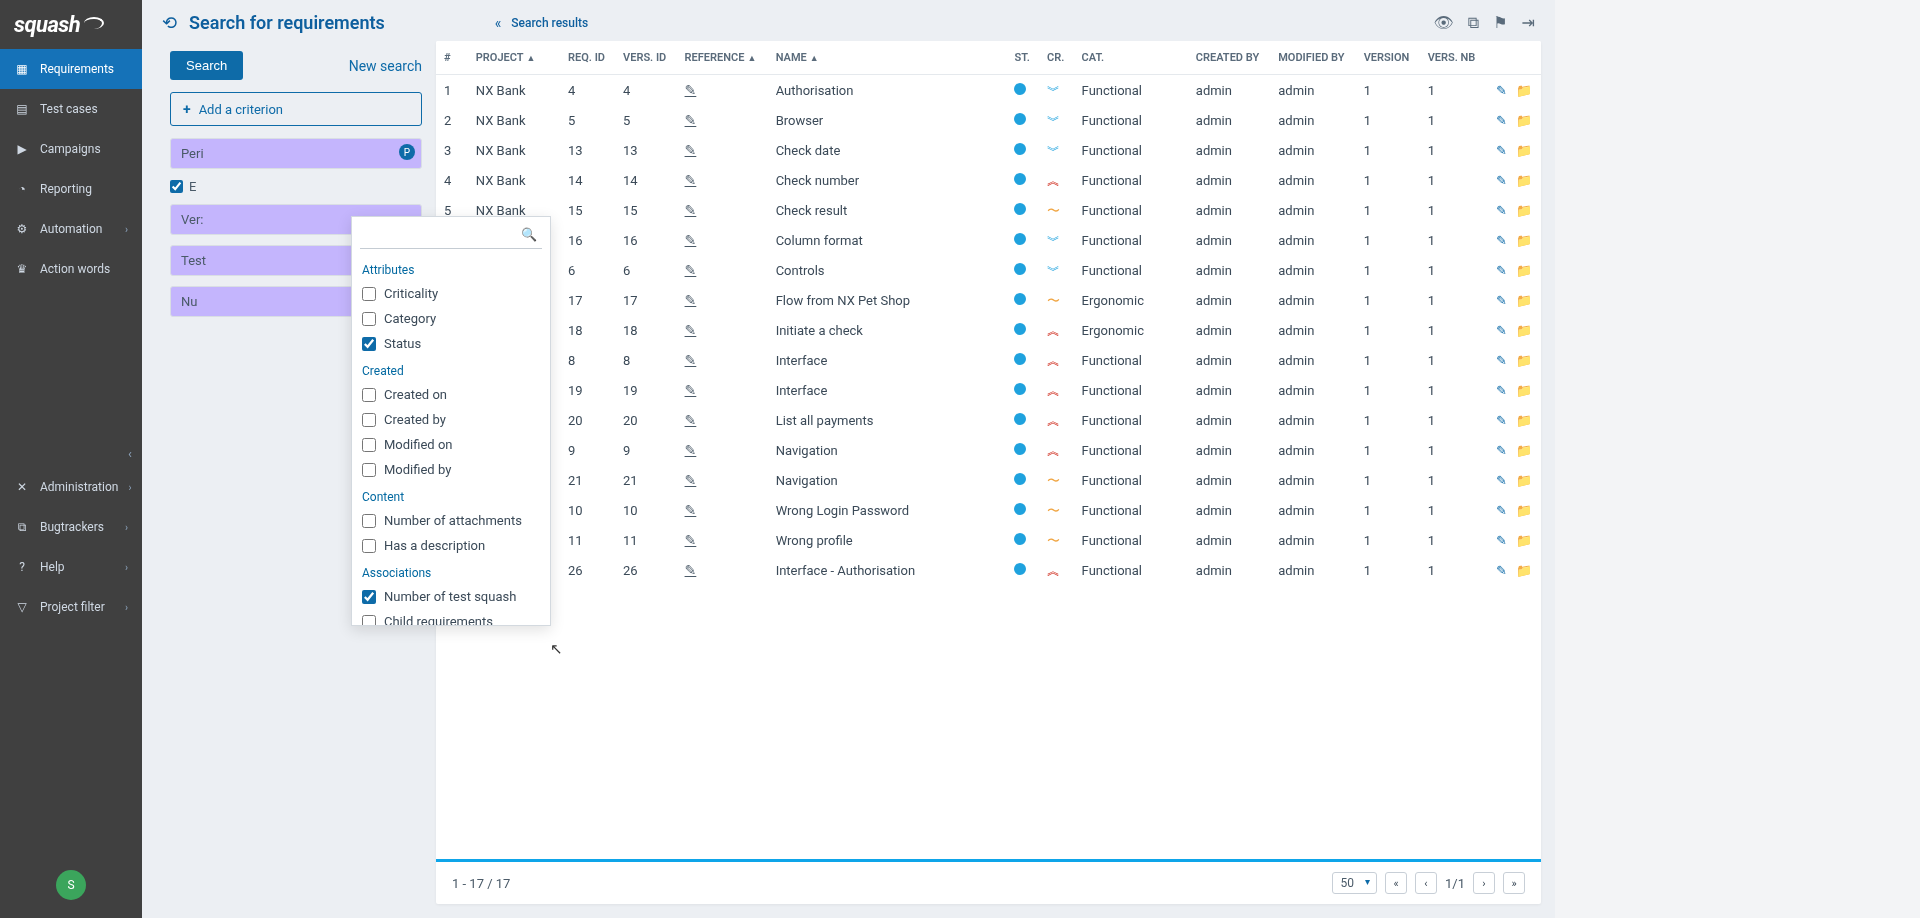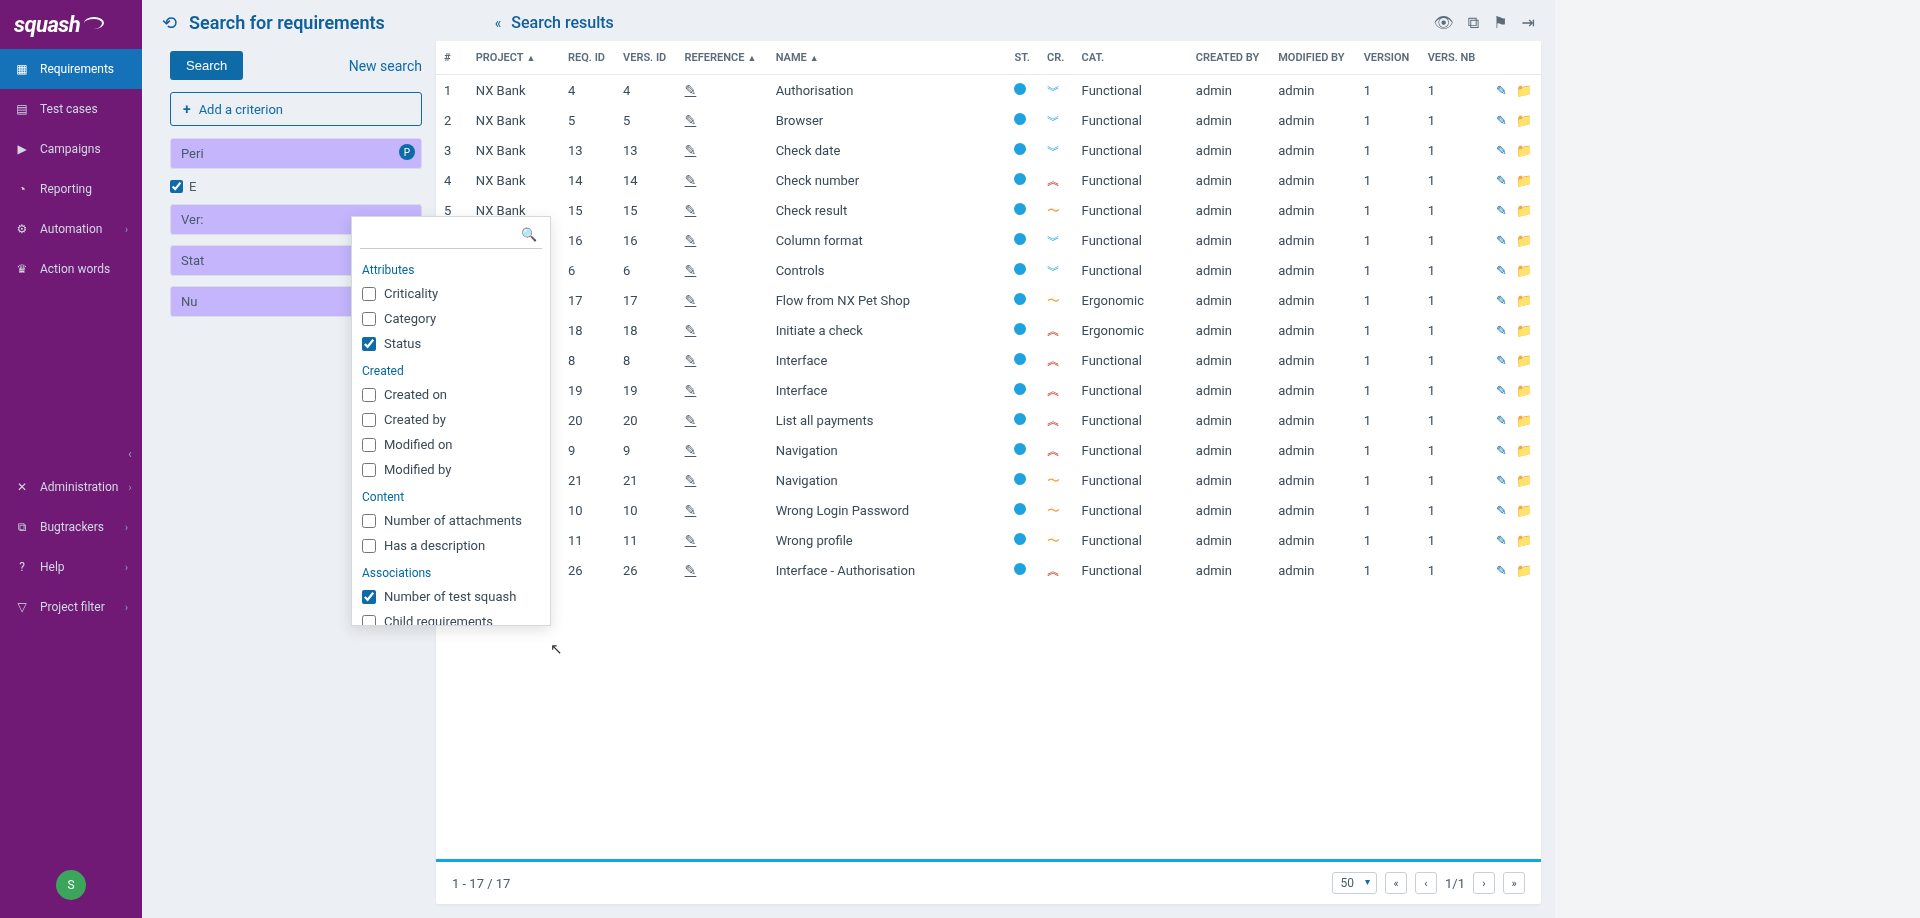--- a/index.html
+++ b/index.html
@@ -1,42 +1,42 @@
 <!DOCTYPE html>
 <html><head>
   <meta charset="utf-8">
   <style>
     * { box-sizing: border-box; margin: 0; padding: 0; }
     body { font-family: -apple-system, BlinkMacSystemFont, "Segoe UI", Roboto, Arial, sans-serif; font-size: 13px; color: #333; background: #f3f4f6; overflow: hidden; }
     
     .app { display: flex; height: 918px; width: 1555px; }
     
     
-    .sidebar { width: 142px; background: #701a75; color: #cfd8e3; display: flex; flex-direction: column; }
+    .sidebar { width: 142px; background: #404040; color: #cfd8e3; display: flex; flex-direction: column; }
     .logo { padding: 12px 14px; }
     .logo-text { color: white; font-size: 22px; font-weight: 700; font-style: italic; letter-spacing: -0.5px; display: flex; align-items: center; gap:4px;}
     .logo-swoosh { font-size: 0; display:inline-block; width: 20px; height: 12px; border: 2px solid white; border-radius: 50% 50% 50% 0; border-left: none; border-bottom: none; transform: translateY(-2px); }
     .nav { flex: 1; display: flex; flex-direction: column; }
     .nav-item { display: flex; align-items: center; gap: 10px; padding: 12px 14px; cursor: pointer; font-size: 12px; }
     .nav-item.active { background: #1572b8; color: #fff; }
     .nav-item .icn { width: 16px; height: 16px; display: inline-flex; align-items: center; justify-content: center; flex-shrink: 0; }
     .nav-item .chev { margin-left: auto; font-size: 10px; color: #8da4bd; }
     .nav-section-bottom { margin-top: auto; }
     .sidebar-collapse { align-self: flex-end; padding: 6px 10px; cursor: pointer; color: #8da4bd; }
     .avatar { width: 30px; height: 30px; border-radius: 50%; background: #3ba55c; color: #fff; display: flex; align-items: center; justify-content: center; font-size: 12px; margin: 12px auto 18px; cursor:pointer; }
 
     
     .main { flex: 1; display: flex; flex-direction: column; background: #eceff3; position: relative; }
     .topbar { display: flex; align-items: center; padding: 12px 20px 8px; gap: 20px; }
     .top-left { display: flex; align-items: center; gap: 12px; }
     .top-left .back-icon { color: #0e5f9e; font-size: 18px; cursor: pointer; }
     .top-left .title { color: #0e5f9e; font-size: 18px; font-weight: 600; }
     .top-mid { margin-left: 90px; display: flex; align-items: center; gap: 10px; color: #0e5f9e; }
     .top-mid .back2 { font-size: 14px; cursor: pointer; }
-    .top-mid .title2 { font-size: 16px; font-weight: 500; }
+    .top-mid .title2 { font-size: 12px; font-weight: 500; }
     .top-actions { margin-left: auto; display: flex; gap: 14px; color: #5a6b7b; }
     .top-actions .icn { cursor: pointer; font-size: 16px; }
 
     .content-wrap { flex: 1; display: flex; gap: 0; padding: 0 14px 14px; overflow: hidden; }
 
     
     .search-panel { width: 280px; padding: 10px 14px; position: relative; }
     .search-row { display: flex; align-items: center; justify-content: space-between; margin-bottom: 12px; }
     .btn-primary { background: #0e6ba8; color: #fff; border: none; padding: 7px 16px; border-radius: 3px; font-size: 13px; cursor: pointer; }
     .link { color: #0e6ba8; font-size: 14px; cursor: pointer; }
@@ -180,21 +180,21 @@
           <span class="plus">+</span>
           <span>Add a criterion</span>
         </div>
         <div class="criteria-stack">
           <div class="crit-box"><span>Peri</span><span class="p">P</span></div>
           <label class="chk-inline">
               <input type="checkbox" checked="" style="">
               <span>E</span>
             </label>
           <div class="crit-box"><span>Ver:</span></div>
-          <div class="crit-box"><span>Stat</span><span class="p">×</span></div>
+          <div class="crit-box"><span>Test</span><span class="p">×</span></div>
           <div class="crit-box"><span>Nu</span><span class="p">×</span></div>
         </div>
 
         <div class="dropdown">
           <div class="dd-search">
             <input type="text" style="">
             <span class="sicn">🔍</span>
           </div>
           <div class="dd-body" id="dd-body">
               <div class="dd-group">Attributes</div>

